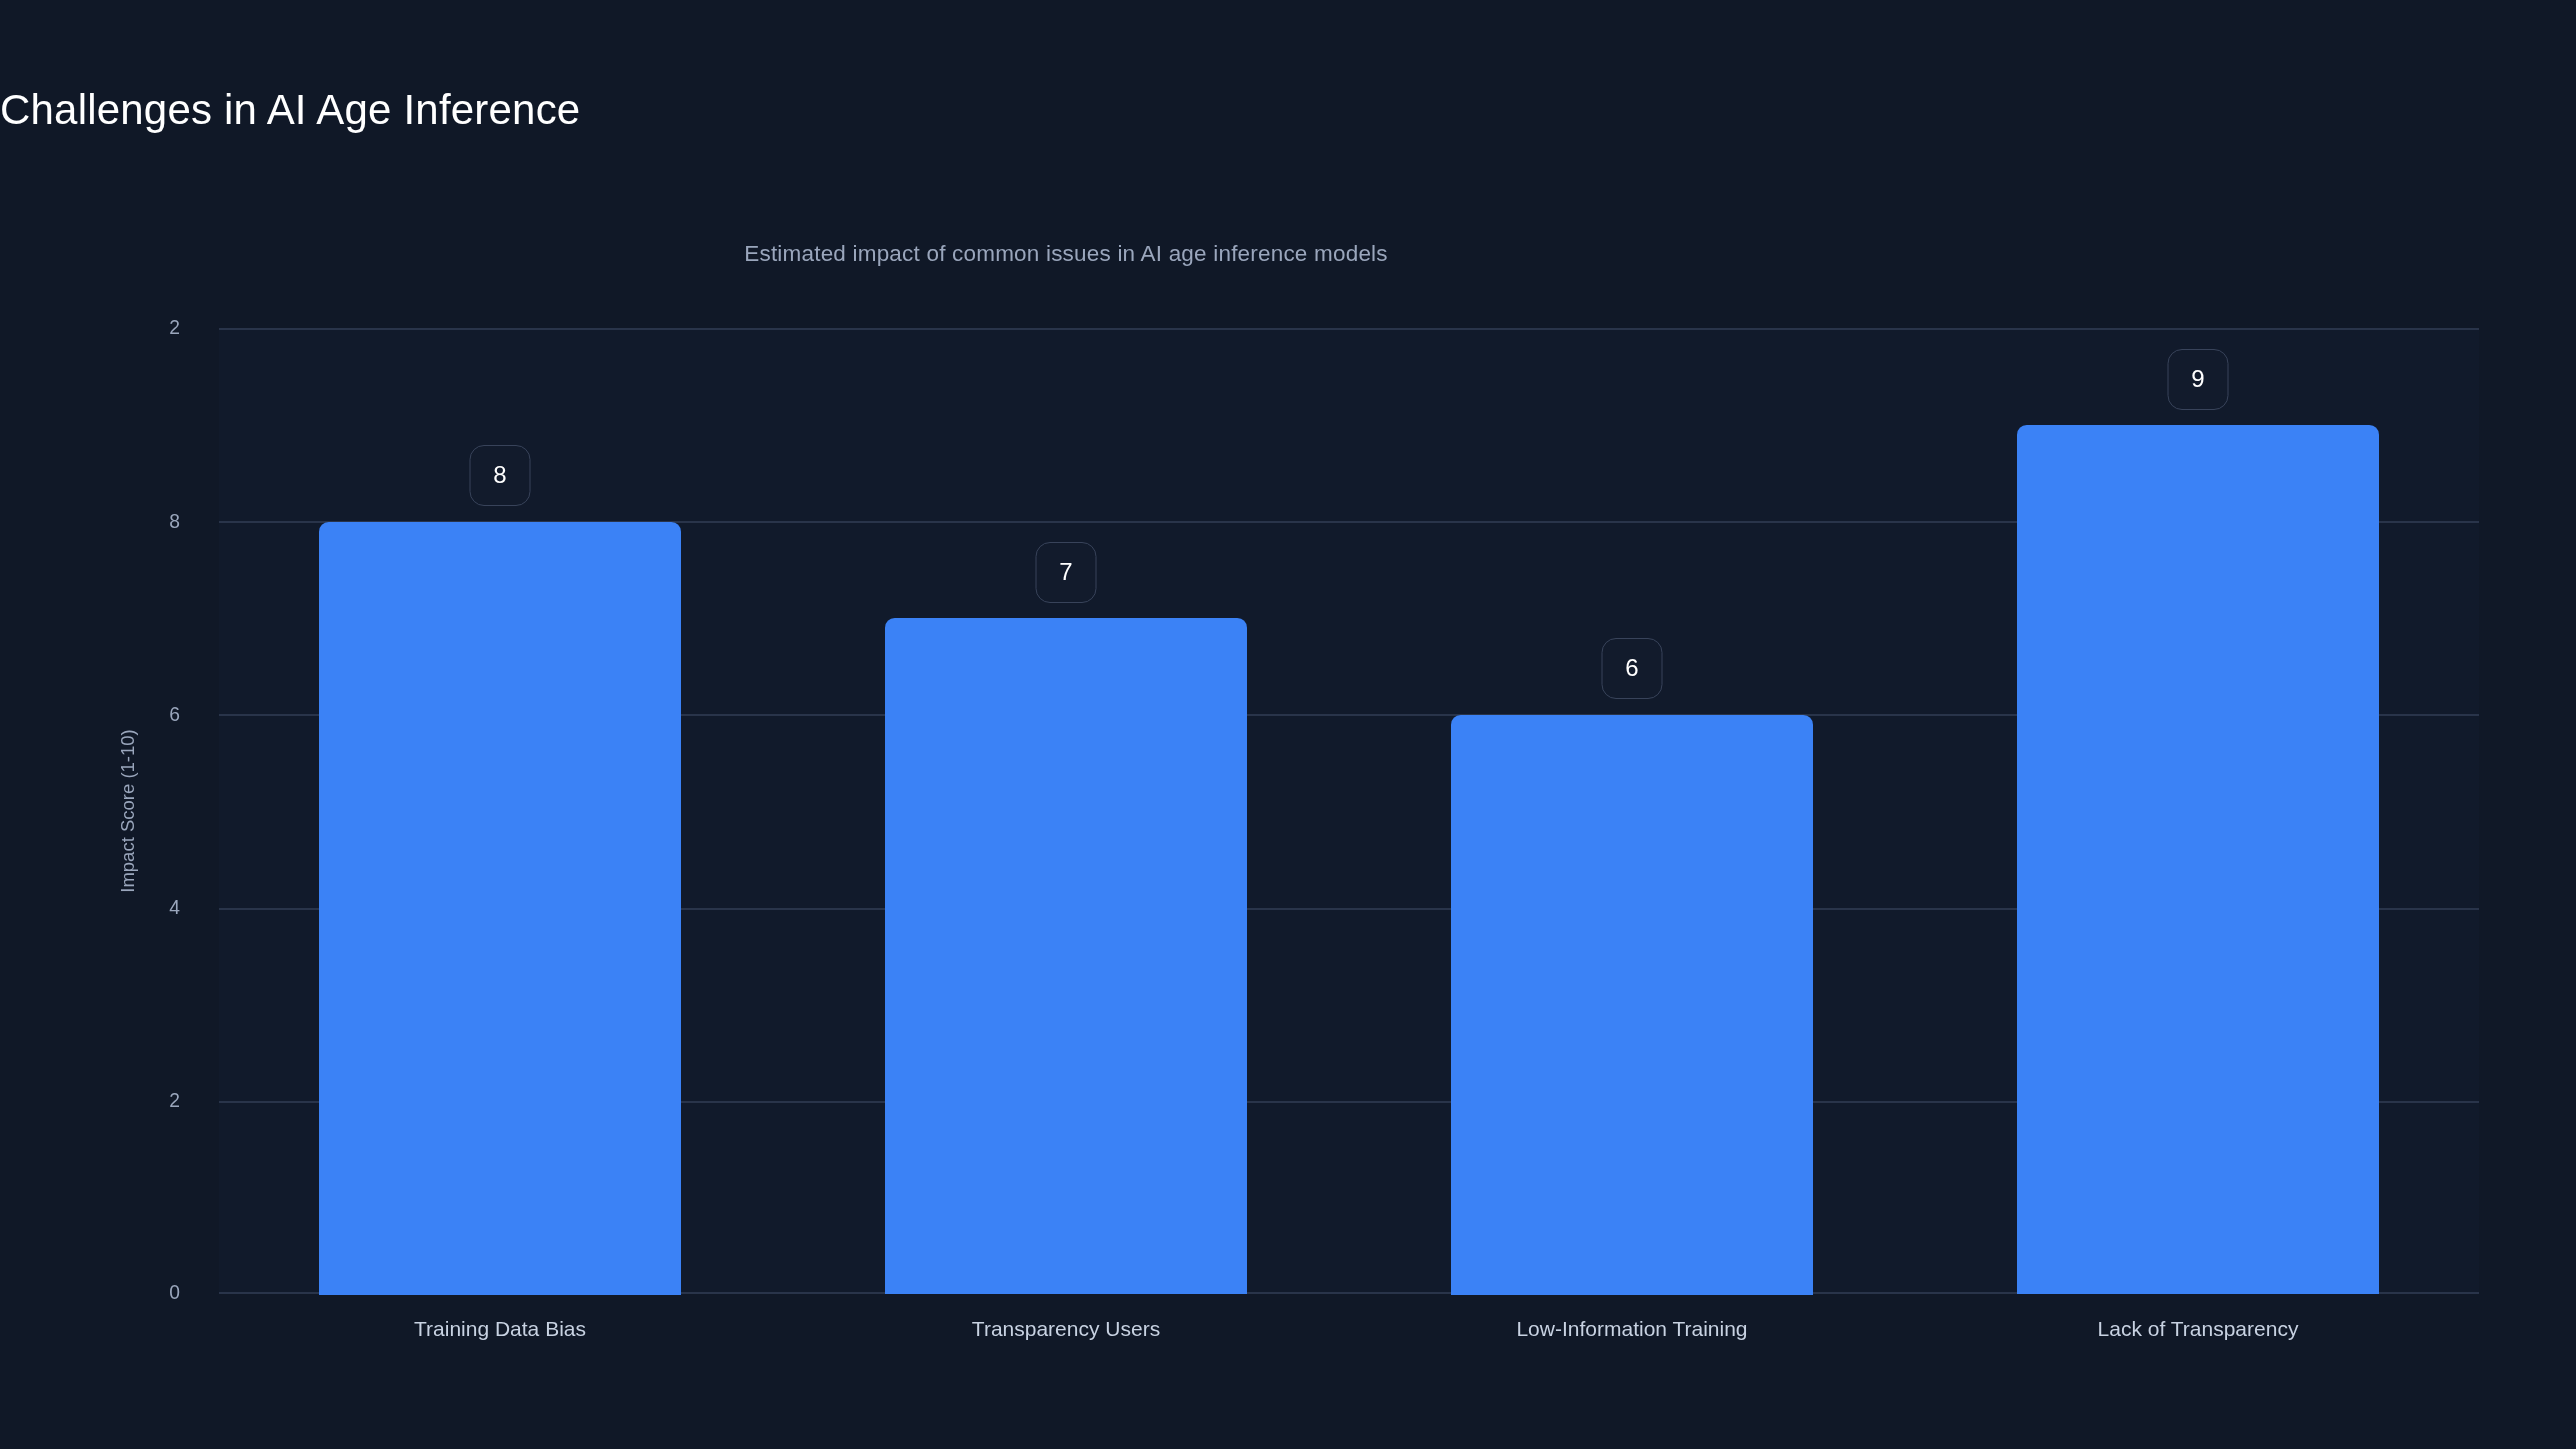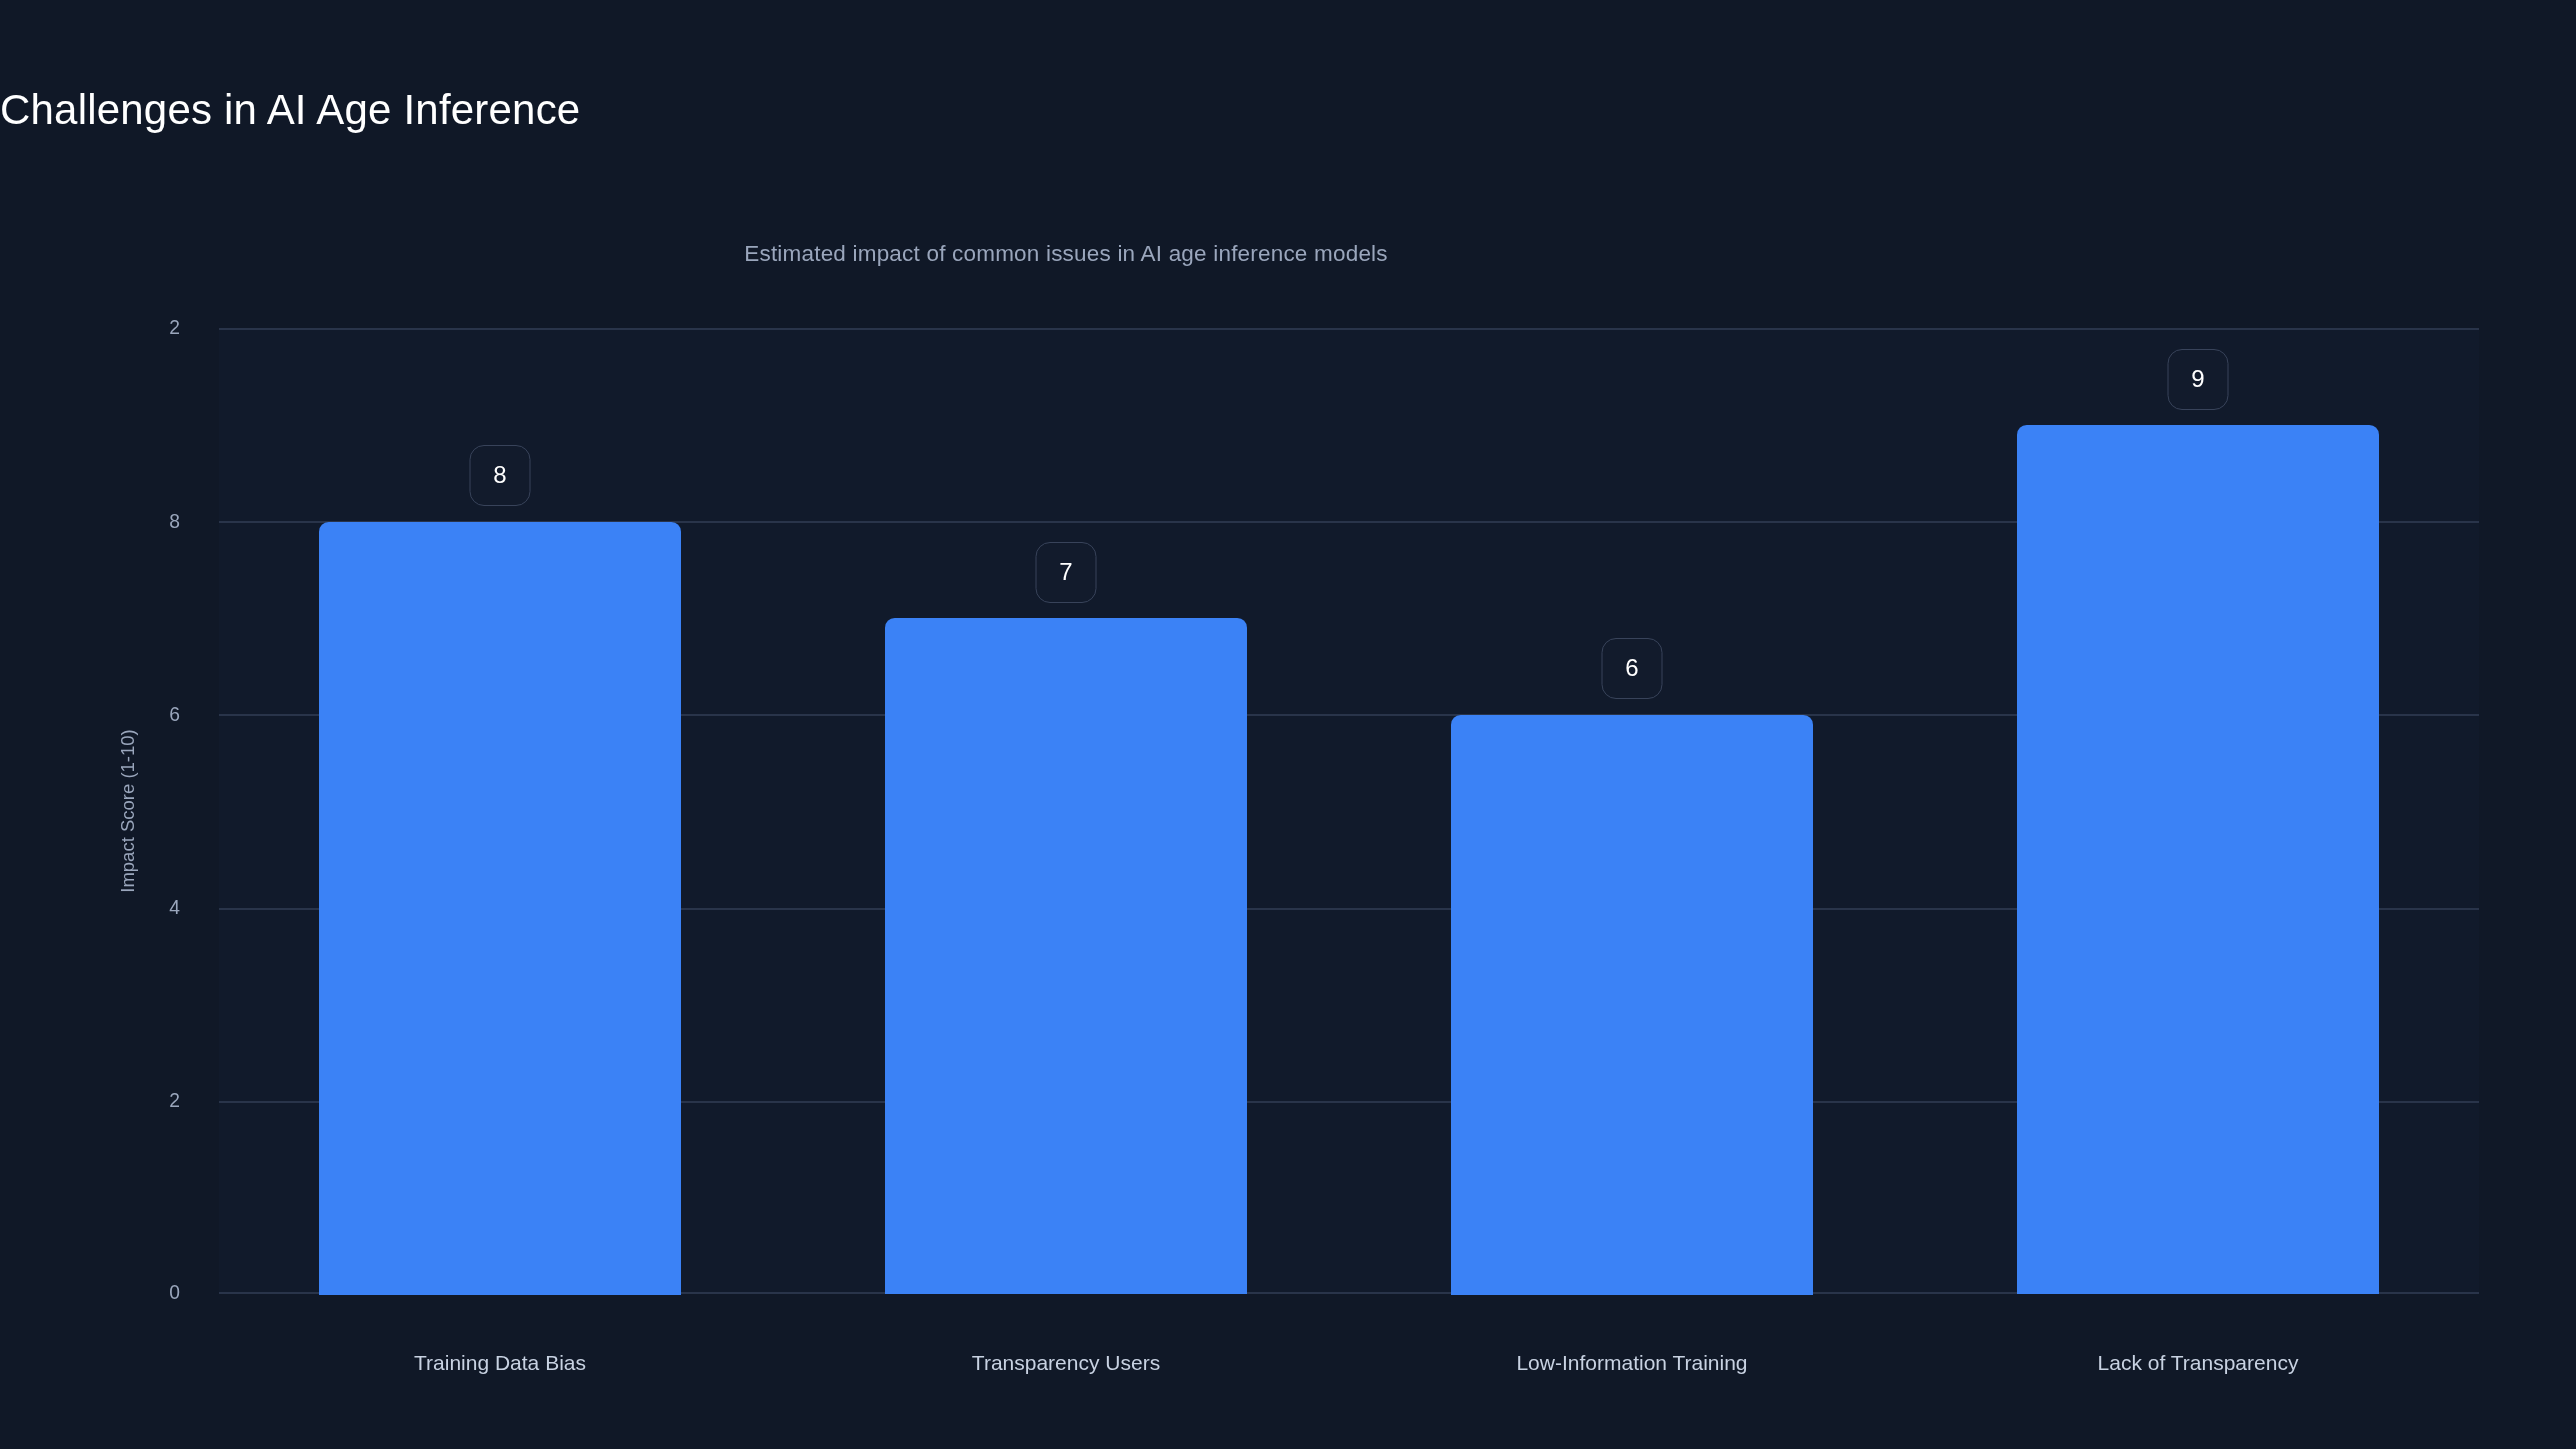--- a/index.html
+++ b/index.html
@@ -127,21 +127,21 @@
     font-size: 24px;
     line-height: 58px;
     text-align: center;
     transform: translateX(-50%);
     white-space: nowrap;
   }
 
   
   .x-tick-label {
     position: absolute;
-    top: 1352px;
+    top: 1318px;
     font-size: 21px;
     color: #C8D2E2;
     line-height: 1;
     text-align: right;
     transform: translateX(-50%);
     white-space: nowrap;
   }
 </style>
 </head>
 <body style="background: rgb(16, 24, 39);">

